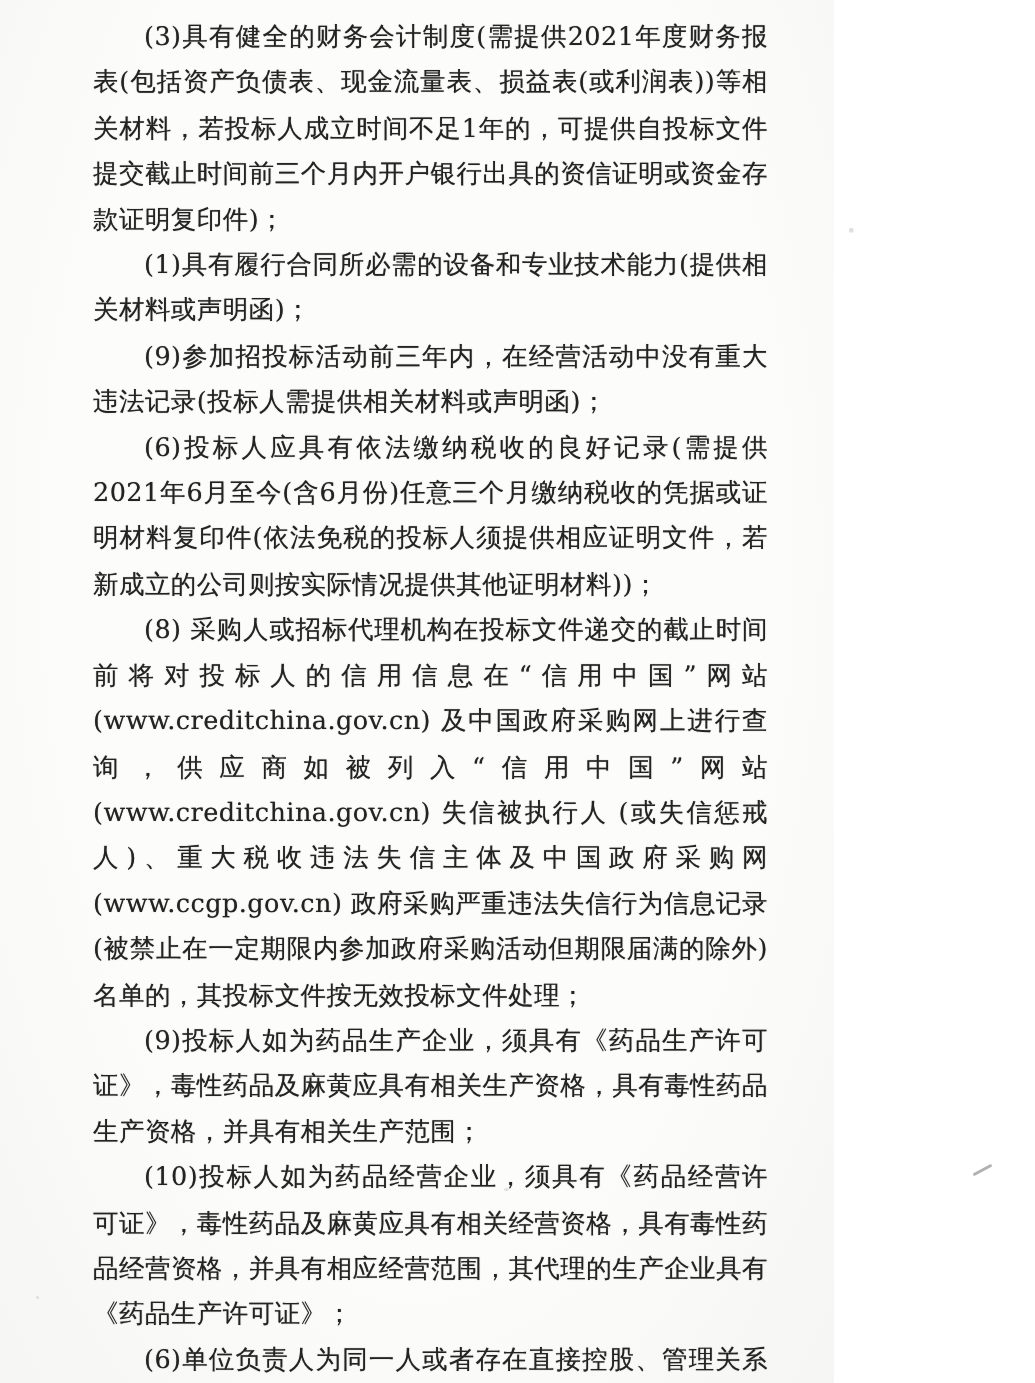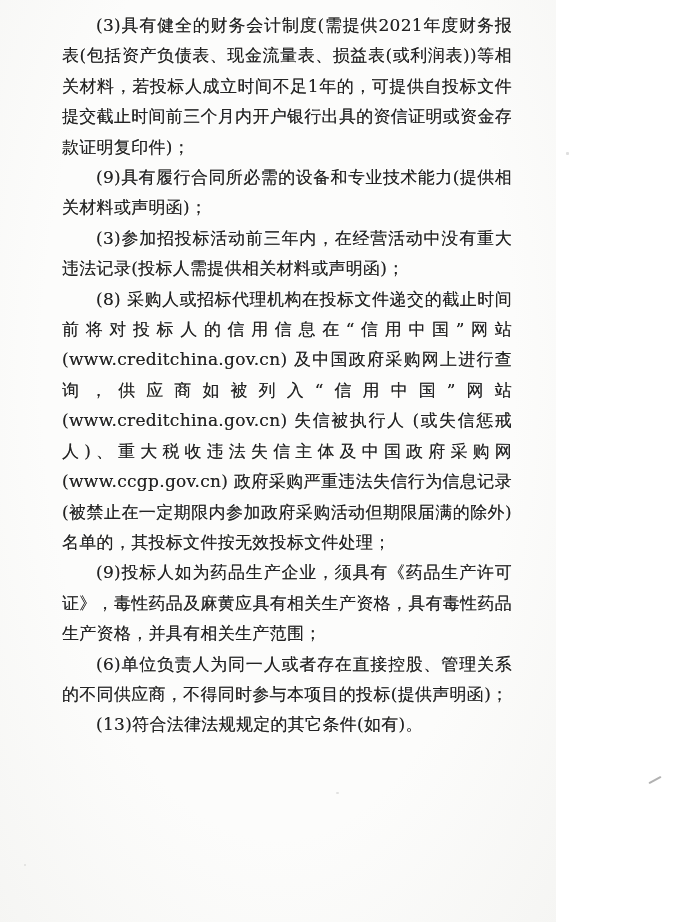--- a/index.html
+++ b/index.html
@@ -51,24 +51,26 @@
   .speck-dot-1 { width: 3px; height: 3px; top: 152px; left: 566px; opacity: .35; }
   .speck-dot-2 { width: 3px; height: 2px; top: 792px; left: 336px; opacity: .3; }
   .speck-dot-3 { width: 2px; height: 2px; top: 864px; left: 24px;  opacity: .3; }
 </style>
 </head>
 <body>
 
 <div class="page">
   <div class="doc-body">
       <p class="para indent">(3)具有健全的财务会计制度(需提供2021年度财务报表(包括资产负债表、现金流量表、损益表(或利润表))等相关材料，若投标人成立时间不足1年的，可提供自投标文件提交截止时间前三个月内开户银行出具的资信证明或资金存款证明复印件)；</p>
-      <p class="para indent">(9)具有履行合同所必需的设备和专业技术能力(提供相关材料或声明函)；</p>
-      <p class="para indent">(3)参加招投标活动前三年内，在经营活动中没有重大违法记录(投标人需提供相关材料或声明函)；</p>
+      <p class="para indent">(1)具有履行合同所必需的设备和专业技术能力(提供相关材料或声明函)；</p>
+      <p class="para indent">(9)参加招投标活动前三年内，在经营活动中没有重大违法记录(投标人需提供相关材料或声明函)；</p>
+      <p class="para indent">(6)投标人应具有依法缴纳税收的良好记录(需提供2021年6月至今(含6月份)任意三个月缴纳税收的凭据或证明材料复印件(依法免税的投标人须提供相应证明文件，若新成立的公司则按实际情况提供其他证明材料))；</p>
       <p class="para indent">(8) 采购人或招标代理机构在投标文件递交的截止时间前将对投标人的信用信息在“信用中国”网站 (www.creditchina.gov.cn) 及中国政府采购网上进行查询，供应商如被列入“信用中国”网站 (www.creditchina.gov.cn) 失信被执行人 (或失信惩戒人)、重大税收违法失信主体及中国政府采购网 (www.ccgp.gov.cn) 政府采购严重违法失信行为信息记录 (被禁止在一定期限内参加政府采购活动但期限届满的除外) 名单的，其投标文件按无效投标文件处理；</p>
       <p class="para indent">(9)投标人如为药品生产企业，须具有《药品生产许可证》，毒性药品及麻黄应具有相关生产资格，具有毒性药品生产资格，并具有相关生产范围；</p>
+      <p class="para indent">(10)投标人如为药品经营企业，须具有《药品经营许可证》，毒性药品及麻黄应具有相关经营资格，具有毒性药品经营资格，并具有相应经营范围，其代理的生产企业具有《药品生产许可证》；</p>
       <p class="para indent">(6)单位负责人为同一人或者存在直接控股、管理关系的不同供应商，不得同时参与本项目的投标(提供声明函)；</p>
       <p class="para indent">(13)符合法律法规规定的其它条件(如有)。</p>
     </div>
   <div class="speck speck-stroke"></div>
   <div class="speck speck-dot-1"></div>
   <div class="speck speck-dot-2"></div>
   <div class="speck speck-dot-3"></div>
 </div>
 
 </body></html>

